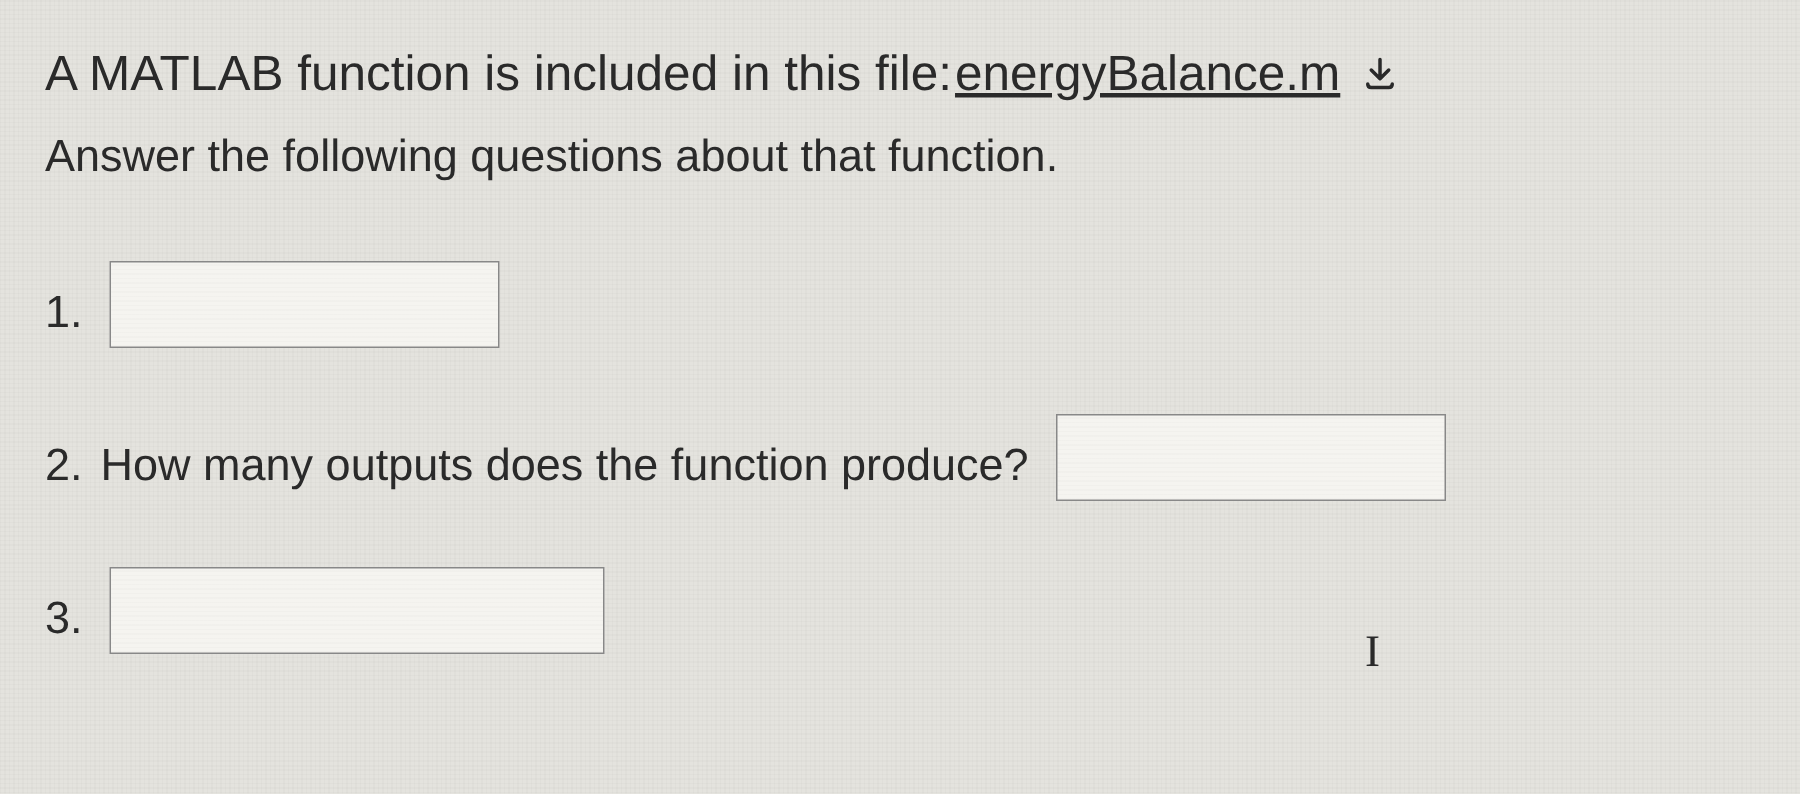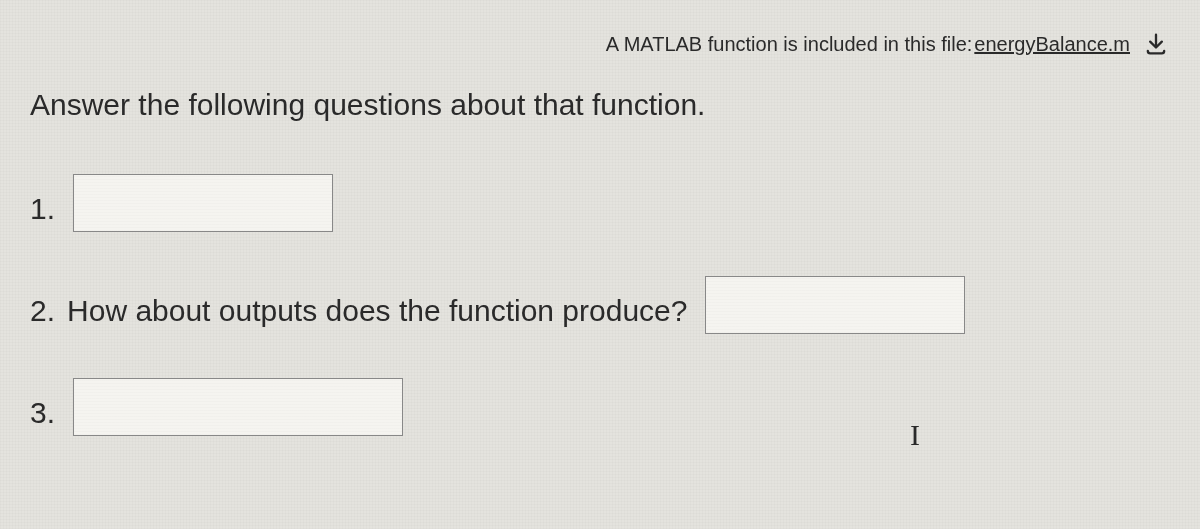--- a/index.html
+++ b/index.html
@@ -13,26 +13,25 @@
       background: #e4e3de;
       background-image: 
         repeating-linear-gradient(0deg, rgba(0,0,0,0.02) 0px, rgba(0,0,0,0.02) 1px, transparent 1px, transparent 3px),
         repeating-linear-gradient(90deg, rgba(0,0,0,0.02) 0px, rgba(0,0,0,0.02) 1px, transparent 1px, transparent 3px);
       font-family: Arial, Helvetica, sans-serif;
       color: #2a2a2a;
       padding: 30px 30px 10px 30px;
       overflow: hidden;
     }
     .intro-line {
-      font-size: 20px;
-      margin-bottom: 30px;
+      font-size: 33px;
+      margin-bottom: 20px;
       display: flex;
       align-items: center;
       flex-wrap: wrap;
-      justify-content: flex-end;
     }
     .file-link {
       text-decoration: underline;
       cursor: pointer;
       margin-left: 2px;
     }
     .download-icon {
       display: inline-flex;
       align-items: center;
       justify-content: center;
@@ -105,21 +104,21 @@
 
 <div class="instruction">Answer the following questions about that function.</div>
 
 <div class="question-row">
   <span class="question-text">1.</span>
   <input type="text" class="answer-input input-q1" value="" style="">
 </div>
 
 <div class="question-row">
   <span class="question-text">2.</span>
-  <span class="question-text" style="margin-left:12px">How about outputs does the function produce?</span>
+  <span class="question-text" style="margin-left:12px">How many outputs does the function produce?</span>
   <input type="text" class="answer-input input-q2" value="" style="">
 </div>
 
 <div class="question-row q3-container">
   <span class="question-text">3.</span>
   <input type="text" class="answer-input input-q3" value="" style="">
   <span class="caret-mark">I</span>
 </div>
 
 </body></html>

